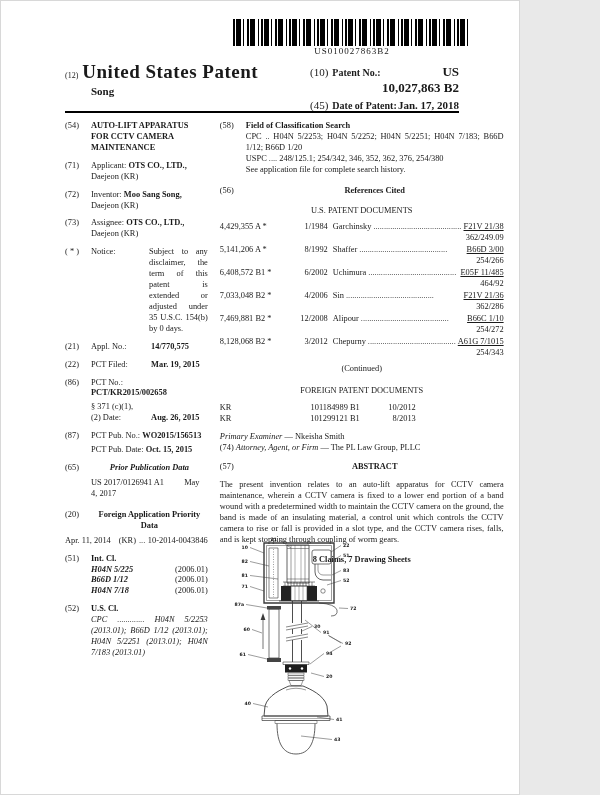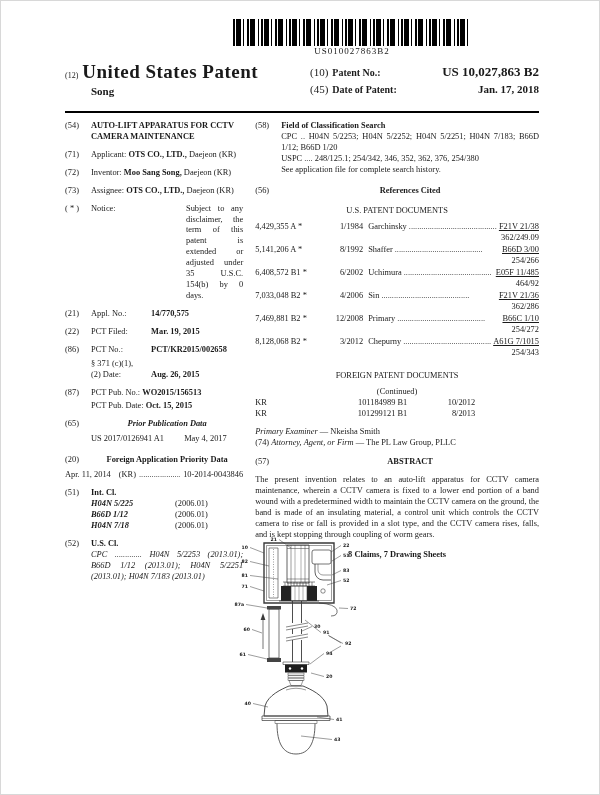--- a/index.html
+++ b/index.html
@@ -1,18 +1,18 @@
 <!DOCTYPE html>
 <html><head>
 <meta charset="utf-8">
 <style>
   html,body{margin:0;padding:0;background:#e9e9e9;}
   .page{
     position:relative;
-    width:600px;height:795px;
+    width:520px;height:795px;
     background:#fff;
     border:1px solid #d8d8d8;
     box-sizing:border-box;
     font-family:"Liberation Serif", serif;
     color:#1a1a1a;
     overflow:hidden;
   }
   
   .barcode{
     position:absolute;left:232px;top:18px;width:238px;height:27px;
@@ -65,21 +65,21 @@
   
   .cite{margin-bottom:1px;}
   .cite-l1{display:flex;white-space:nowrap;}
   .c-num{width:70px;flex:none;}
   .c-date{width:38px;flex:none;text-align:right;margin-right:5px;}
   .c-name{flex:none;margin-right:2px;}
   .c-dots{flex:1;overflow:hidden;}
   .c-class{flex:none;margin-left:2px;text-decoration:underline;}
   .cite-l2{text-align:right;}
   
-  .f-row{display:flex;gap:12px;}
+  .f-row{display:flex;}
   .f-row .fc{width:44px;}
   .f-row .fn{width:96px;text-align:right;}
   .f-row .fd{width:56px;text-align:right;}
   .abstract{margin-top:2px;}
   .claims{font-weight:bold;text-align:center;margin-top:9px;}
   
   .fig-svg{position:absolute;left:170px;top:530px;}
   .fig-svg *{vector-effect:non-scaling-stroke;}
 </style>
 </head>
@@ -135,21 +135,21 @@
       </div>
 
       <div class="sec">
         <span class="tag">(73)</span>
         <span class="body"><span>Assignee:</span>
           <span class="b">OTS CO., LTD.,</span><span> Daejeon (KR)</span></span>
       </div>
 
       <div class="sec">
         <span class="tag">( * )</span>
-        <span class="body" style="display:flex;gap:37px;">
+        <span class="body" style="display:flex;">
           <span class="lbl-col">Notice:</span>
           <span class="just" style="flex:1;">Subject to any disclaimer, the term of this patent is extended or adjusted under 35 U.S.C. 154(b) by 0 days.</span>
         </span>
       </div>
 
       <div class="sec">
         <span class="tag">(21)</span>
         <span class="body"><span class="lbl-col">Appl. No.:</span>
           <span class="b">14/770,575</span></span>
       </div>
@@ -289,39 +289,39 @@
                 <span class="c-name">Sin</span>
                 <span class="c-dots">..........................................</span>
                 <span class="c-class">F21V 21/36</span>
               </div>
               <div class="cite-l2">362/286</div>
             </div>
             <div class="cite">
               <div class="cite-l1">
                 <span class="c-num">7,469,881 B2 *</span>
                 <span class="c-date">12/2008</span>
-                <span class="c-name">Primary</span>
+                <span class="c-name">Alipour</span>
                 <span class="c-dots">..........................................</span>
                 <span class="c-class">B66C 1/10</span>
               </div>
               <div class="cite-l2">254/272</div>
             </div>
             <div class="cite">
               <div class="cite-l1">
                 <span class="c-num">8,128,068 B2 *</span>
                 <span class="c-date">3/2012</span>
                 <span class="c-name">Chepurny</span>
                 <span class="c-dots">..........................................</span>
                 <span class="c-class">A61G 7/1015</span>
               </div>
               <div class="cite-l2">254/343</div>
             </div>
           </div>
+        <div class="center" style="margin-top:5px;">(Continued)</div>
         <div class="center" style="margin:12px 0 6px;">FOREIGN PATENT DOCUMENTS</div>
-        <div class="center" style="margin-top:5px;">(Continued)</div>
         <div>
             <div class="f-row">
               <span class="fc">KR</span>
               <span class="fn">101184989 B1</span>
               <span class="fd">10/2012</span>
             </div>
             <div class="f-row">
               <span class="fc">KR</span>
               <span class="fn">101299121 B1</span>
               <span class="fd">8/2013</span>

